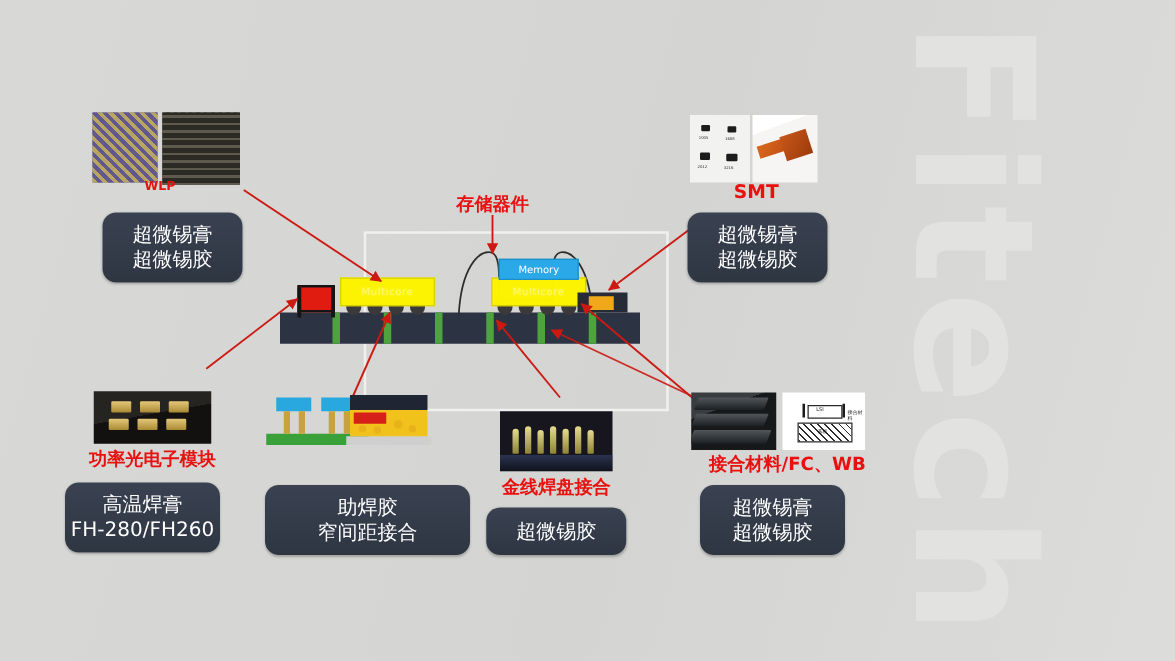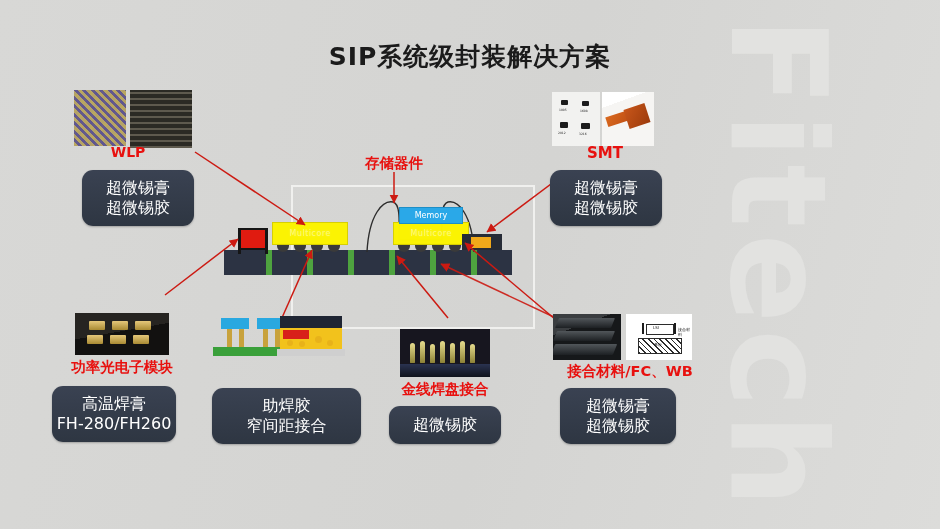--- a/index.html
+++ b/index.html
@@ -219,21 +219,20 @@
     white-space:nowrap;
   }
 </style>
 </head>
 <body>
 
 <div id="stage">
 
   <div class="watermark">Fitech</div>
 
-  <div class="title">SIP系统级封装解决方案</div>
 
   <div id="sip" style="left:0;top:0;width:940px;height:529px;">
 
     <div class="frame" style="left:291px;top:185px;width:240px;height:140px;"></div>
 
     <div class="substrate" style="left:224px;top:250px;width:288px;height:25px;"></div>
 
     <div class="via" style="left:266px;top:250px;width:6px;height:25px;"></div>
     <div class="via" style="left:307px;top:250px;width:6px;height:25px;"></div>
     <div class="via" style="left:348px;top:250px;width:6px;height:25px;"></div>
@@ -296,21 +295,21 @@
       <line x1="448" y1="318" x2="397" y2="256"></line>
 
       <line x1="556" y1="320" x2="465" y2="243"></line>
 
       <line x1="556" y1="318" x2="441" y2="264" stroke-opacity=".9"></line>
     </g>
   </svg>
 
   <div class="photo ph-die" style="left:74px;top:90px;width:52px;height:56px;"></div>
   <div class="photo ph-bga" style="left:130px;top:90px;width:62px;height:58px;"></div>
-  <div class="redcap" style="left:98px;top:144px;width:60px;font-size:14px;">WLP</div>
+  <div class="redcap" style="left:98px;top:144px;width:60px;font-size:10px;">WLP</div>
   <div class="chipbox" style="left:82px;top:170px;width:112px;height:56px;">
     <span class="ln">超微锡膏</span>
     <span class="ln">超微锡胶</span>
   </div>
 
   <div class="redcap" style="left:348px;top:154px;width:92px;font-size:14.5px;">存储器件</div>
 
   <div class="photo ph-smt" style="left:552px;top:92px;width:48px;height:54px;">
     <div class="part" style="left:9px;top:8px;width:7px;height:5px;"></div>
     <div class="tag" style="left:7px;top:16px;">1005</div>
@@ -357,21 +356,21 @@
   <div class="npdia" style="left:277px;top:316px;width:68px;height:40px;">
     <div class="sub" style="left:0;bottom:0;width:68px;height:7px;"></div>
     <div class="top" style="left:3px;top:0;width:62px;height:12px;"></div>
     <div class="paste" style="left:3px;top:12px;width:62px;height:21px;"></div>
     <div class="red" style="left:6px;top:14px;width:26px;height:9px;"></div>
     <div class="ball" style="left:10px;top:24px;width:6px;height:6px;"></div>
     <div class="ball" style="left:22px;top:25px;width:6px;height:6px;"></div>
     <div class="ball" style="left:38px;top:20px;width:7px;height:7px;"></div>
     <div class="ball" style="left:50px;top:24px;width:6px;height:6px;"></div>
   </div>
-  <div class="chipbox" style="left:212px;top:388px;width:149px;height:56px;">
+  <div class="chipbox" style="left:212px;top:388px;width:164px;height:56px;">
     <span class="ln">助焊胶</span>
     <span class="ln">窄间距接合</span>
   </div>
 
   <div class="photo ph-gold" style="left:400px;top:329px;width:90px;height:48px;">
     <div class="base"></div>
     <div class="wire" style="left:10px;height:20px;"></div>
     <div class="wire" style="left:20px;height:22px;"></div>
     <div class="wire" style="left:30px;height:19px;"></div>
     <div class="wire" style="left:40px;height:22px;"></div>

